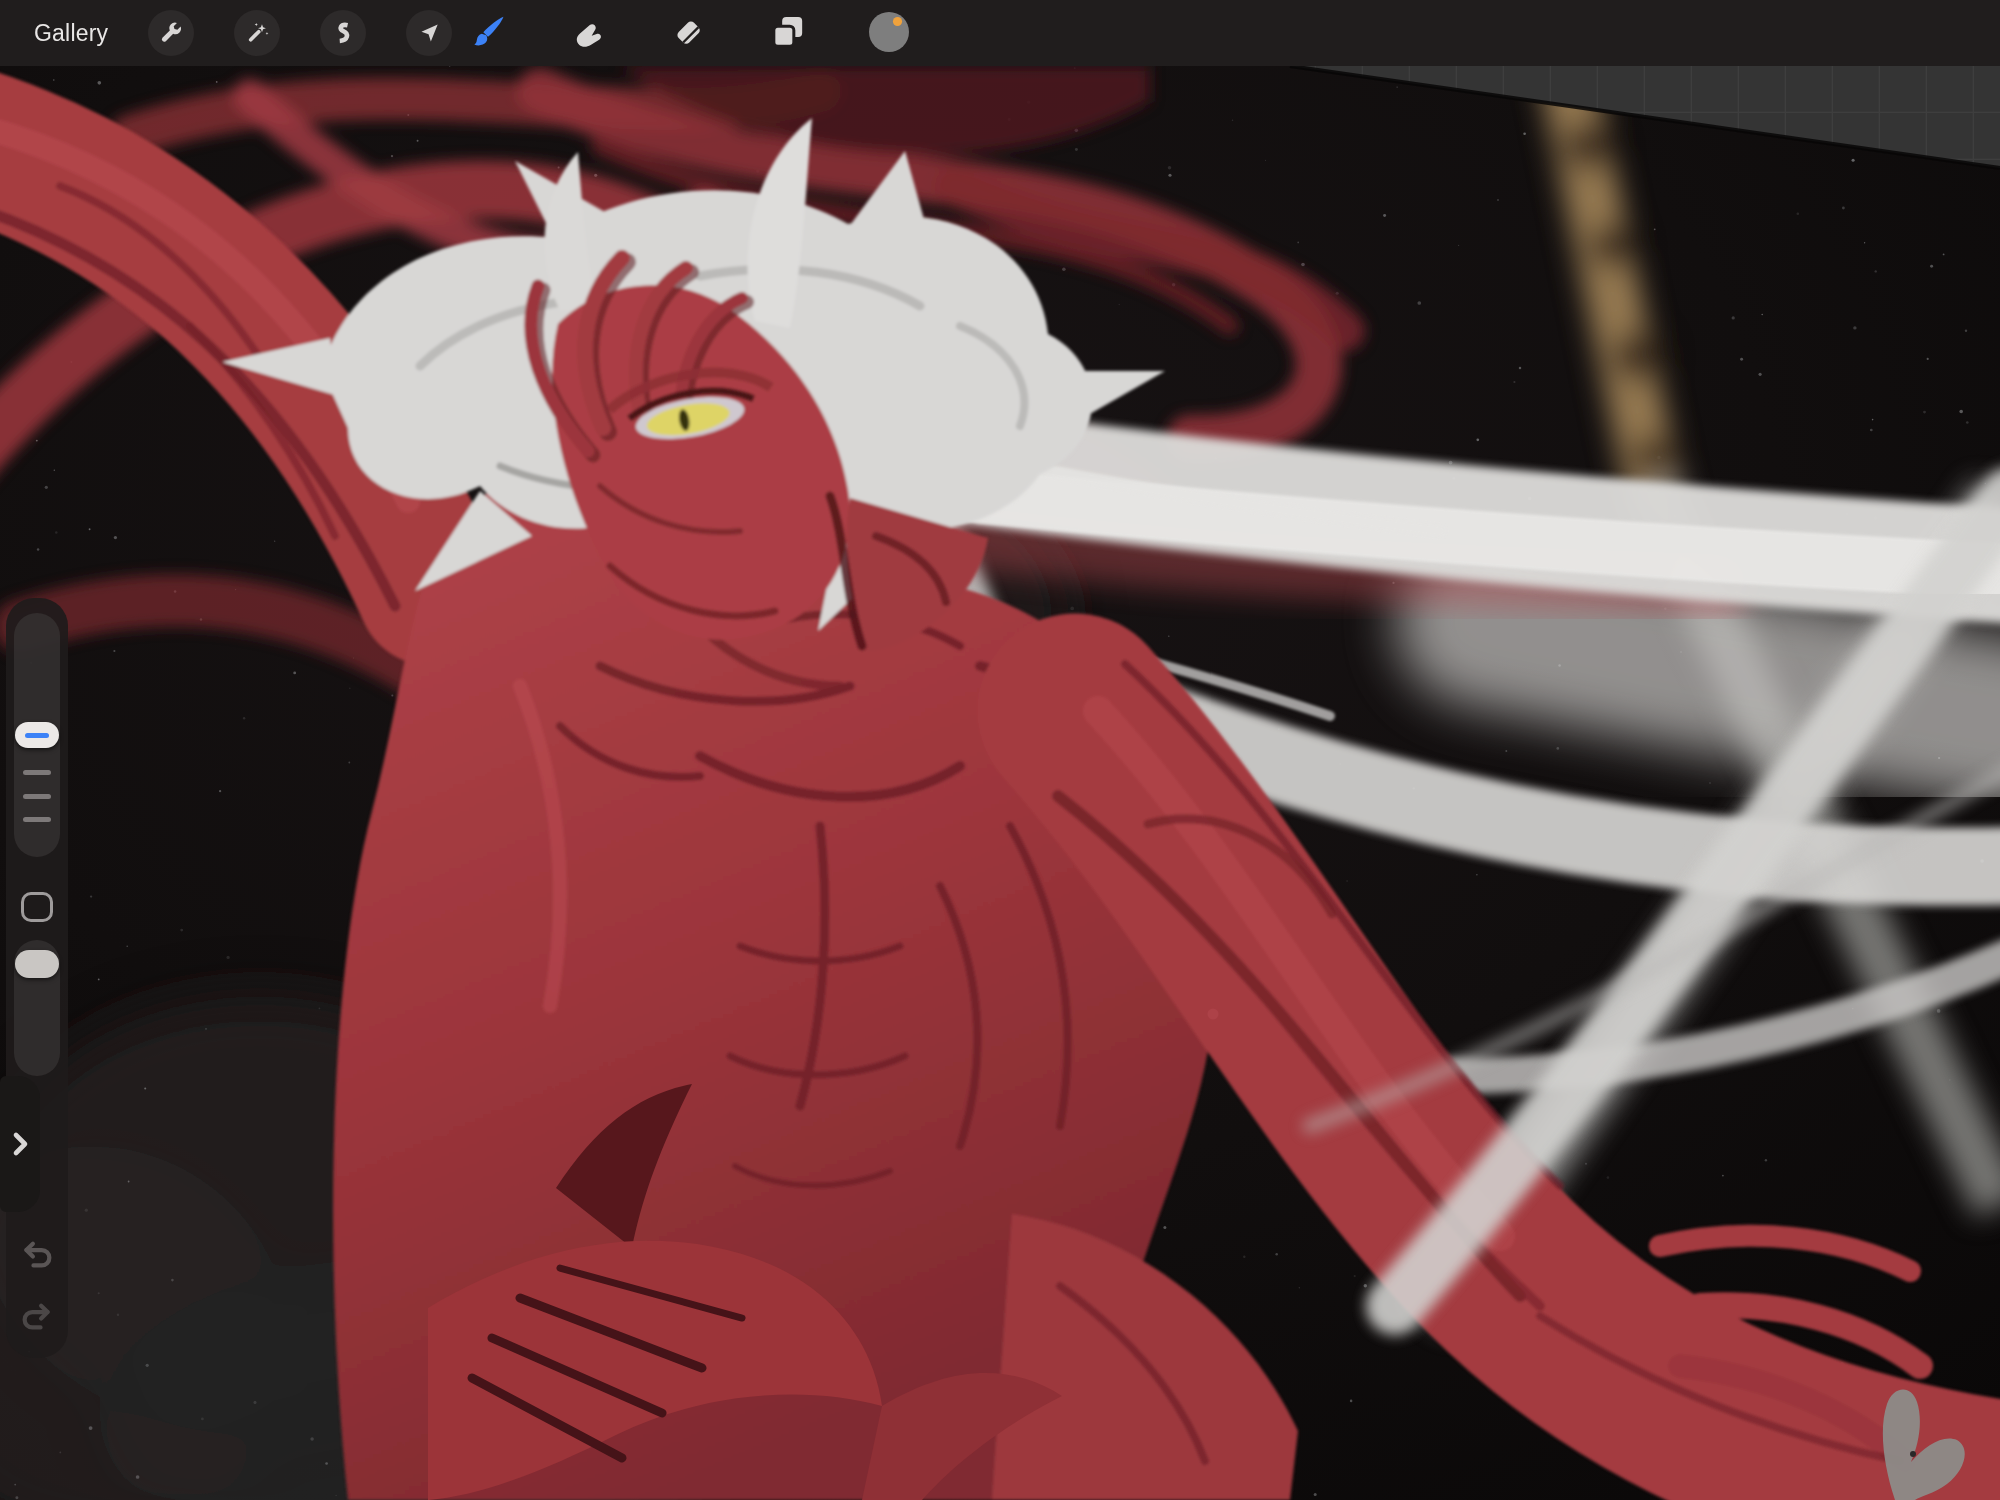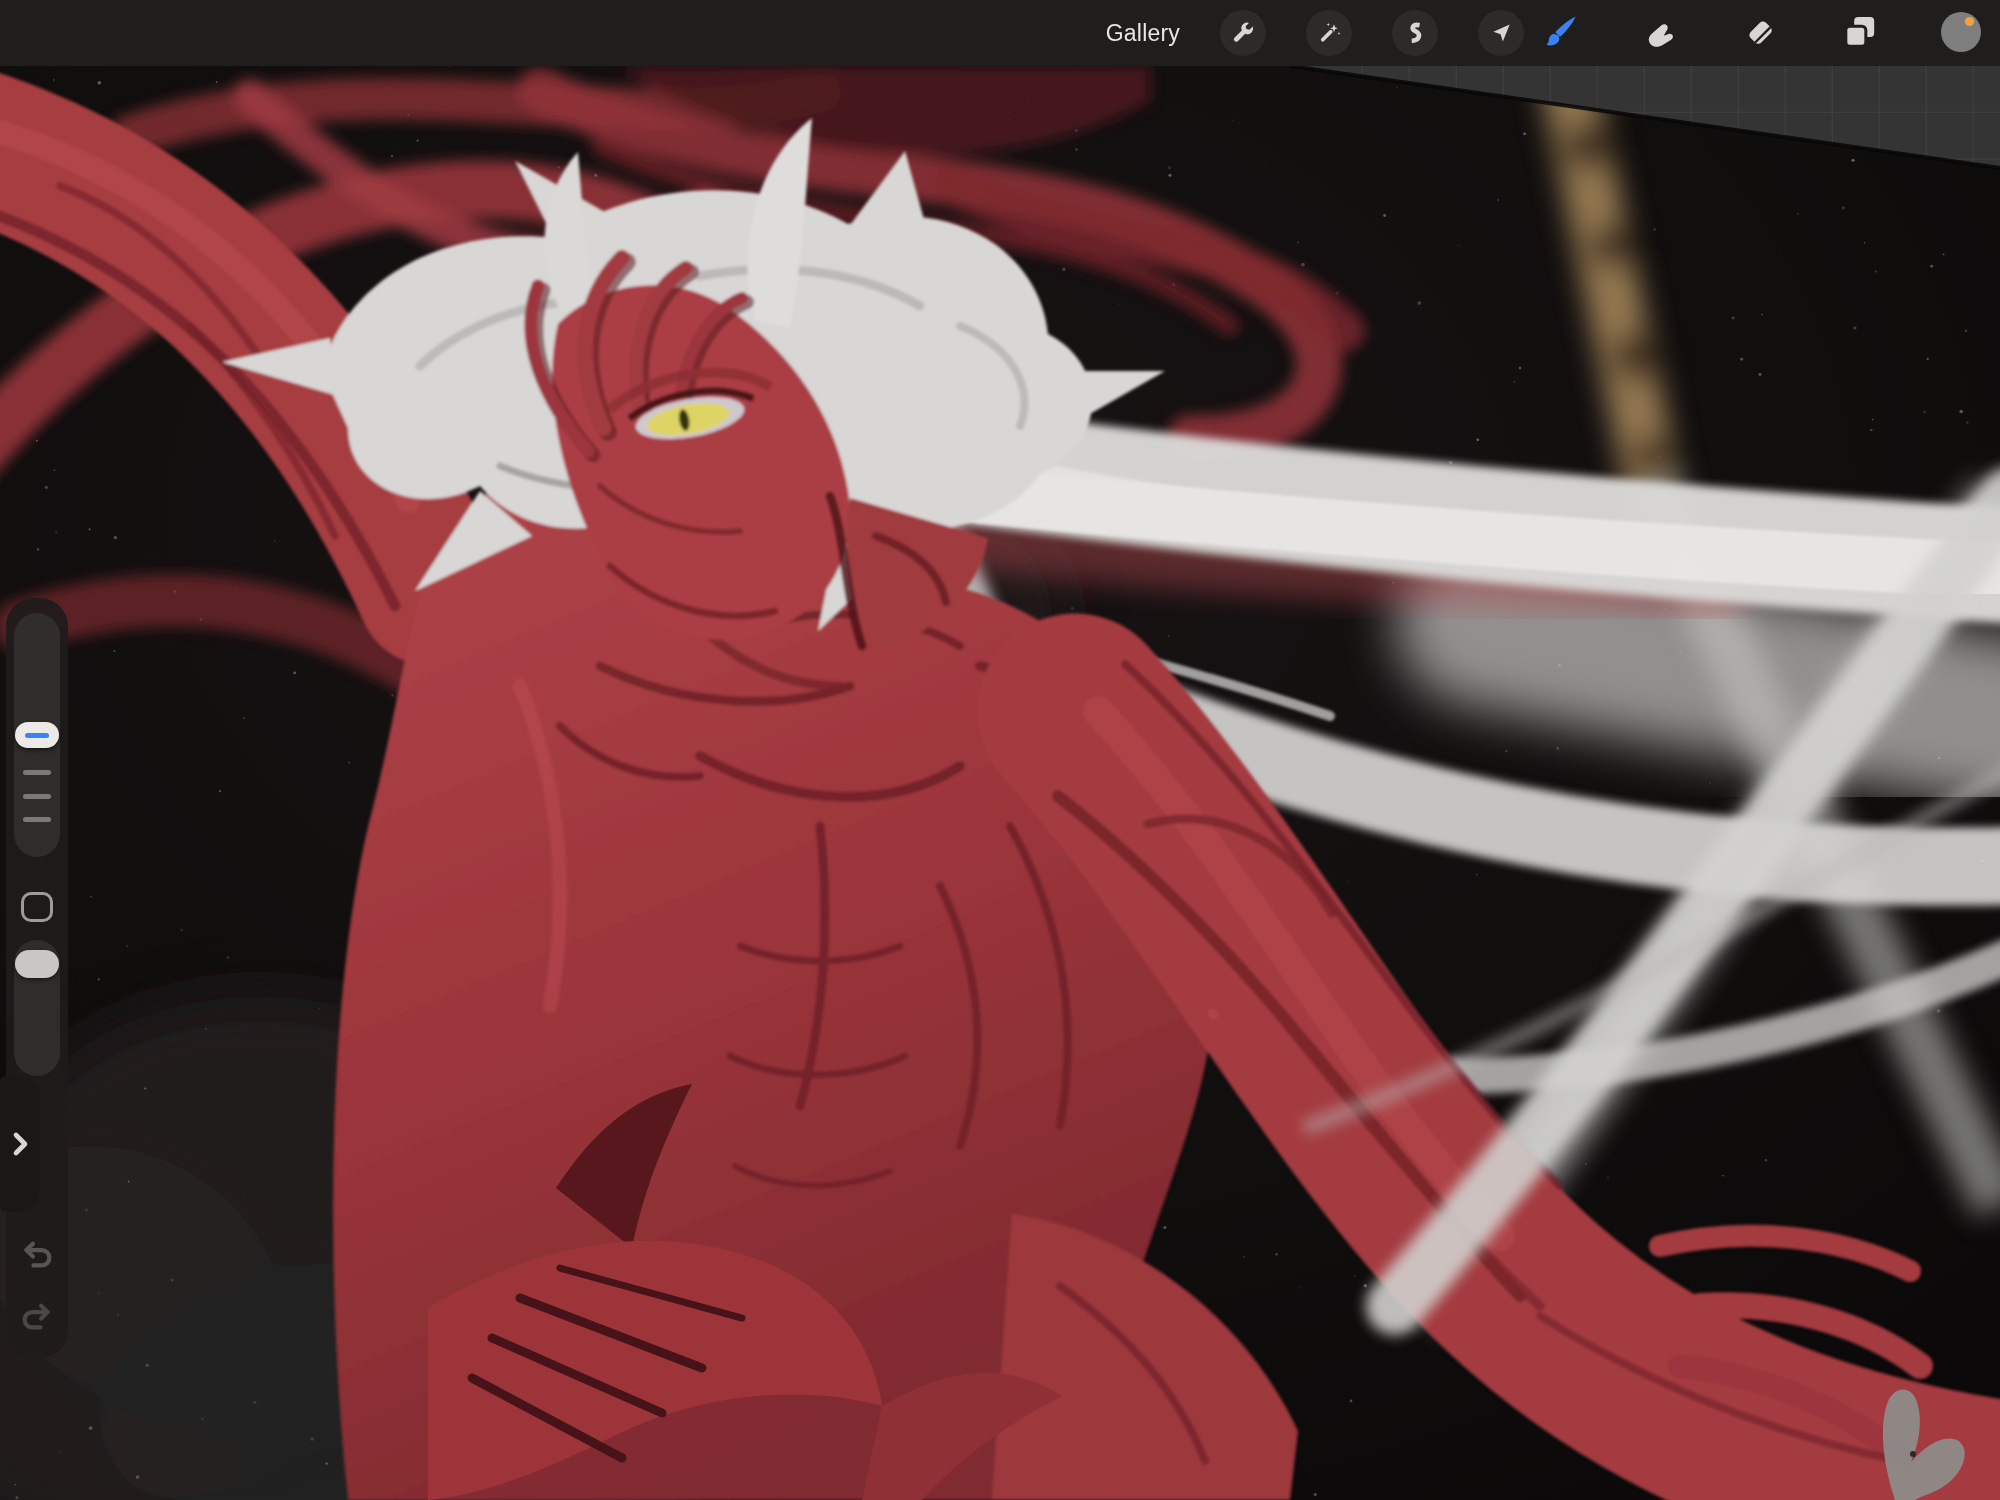--- a/index.html
+++ b/index.html
@@ -1,21 +1,21 @@
 <!DOCTYPE html>
 <html><head>
 <meta charset="utf-8">
 <style>
   html,body{margin:0;padding:0;background:#000;}
   body{width:2000px;height:1500px;position:relative;overflow:hidden;
        font-family:"Liberation Sans",sans-serif;-webkit-font-smoothing:antialiased;}
 
   
   .topbar{position:absolute;top:0;left:0;width:2000px;height:66px;background:#201d1d;
-          display:flex;align-items:center;justify-content:flex-end;z-index:40;gap:16px;}
+          display:flex;align-items:center;justify-content:flex-start;z-index:40;gap:16px;}
   .tb-left{display:flex;align-items:center;gap:40px;padding-left:34px;}
   .gallery{color:#e9e7e6;font-size:23px;letter-spacing:.2px;cursor:default;}
   .tool-circle{width:46px;height:46px;border-radius:50%;background:#2d2a2a;border:none;padding:0;
                display:flex;align-items:center;justify-content:center;cursor:pointer;}
   .tool-circle svg{display:block;}
   .tb-right{display:flex;align-items:center;gap:60px;padding-right:18px;}
   .tb-right .flat-btn{background:none;border:none;padding:0;margin:0;cursor:pointer;display:block;}
 
   
   .viewport{position:absolute;left:0;top:66px;width:2000px;height:1434px;background:#0e0c0c;}

